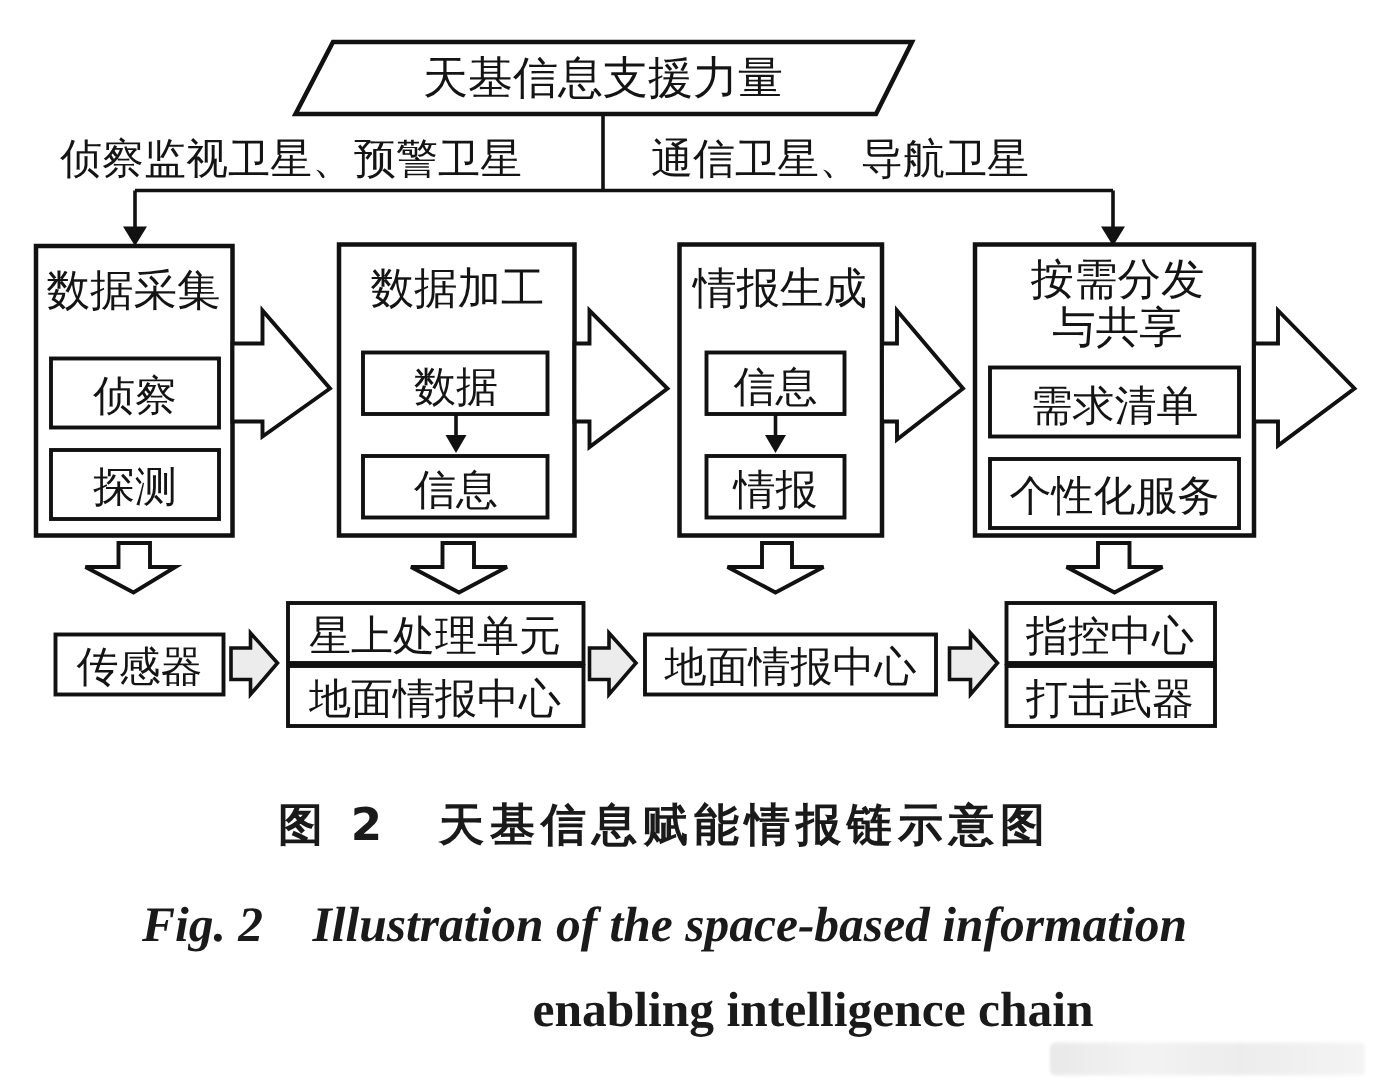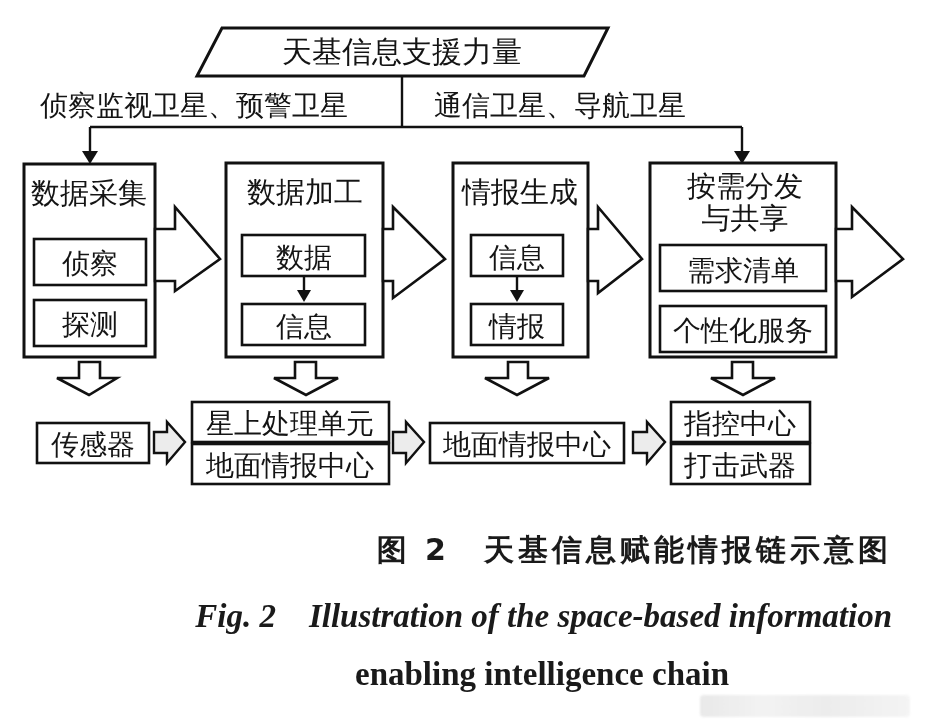--- a/index.html
+++ b/index.html
@@ -5,21 +5,21 @@
   html, body { margin: 0; padding: 0; background: #ffffff; }
   body { width: 925px; height: 727px; position: relative; overflow: hidden; font-family: "DejaVu Serif", serif; }
   #diagram { position: absolute; left: 0; top: 0; width: 925px; height: 500px; }
   #diagram text { font-family: "DejaVu Serif", "Liberation Serif", serif; fill: #141414; }
   .shape { fill: #ffffff; stroke: #111111; stroke-width: 3; }
   .inner { fill: #ffffff; stroke: #111111; stroke-width: 2.6; }
   .line { stroke: #111111; stroke-width: 2.4; fill: none; }
   .head { fill: #111111; }
   .fat-arrow { fill: #ffffff; stroke: #111111; stroke-width: 2.6; stroke-linejoin: miter; }
   .small-arrow { fill: #ececec; stroke: #111111; stroke-width: 2.4; }
-  .caption { position: absolute; left: 14px; width: 878px; text-align: right; color: #1a1a1a; }
+  .caption { position: absolute; left: 4px; width: 878px; text-align: center; color: #1a1a1a; }
   .cap-cn { top: 530px; font-family: "DejaVu Sans", sans-serif; font-weight: bold; font-size: 30px; letter-spacing: 4px; }
   .cap-en1 { top: 594px; font-family: "Liberation Serif", serif; font-weight: bold; font-size: 33px; font-style: italic; }
   .cap-en2 { top: 656px; left: 355px; width: auto; text-align: center; font-family: "Liberation Serif", serif; font-weight: bold; font-size: 33px; }
   .watermark { position: absolute; left: 700px; top: 695px; width: 210px; height: 22px; background: linear-gradient(90deg,#e4e4e4,#f0f0f0 30%,#e8e8e8 60%,#f2f2f2); border-radius: 4px; opacity: .8; filter: blur(1px); }
 </style>
 </head>
 <body>
 
 <svg id="diagram" viewBox="0 0 925 500" xmlns="http://www.w3.org/2000/svg">
 

